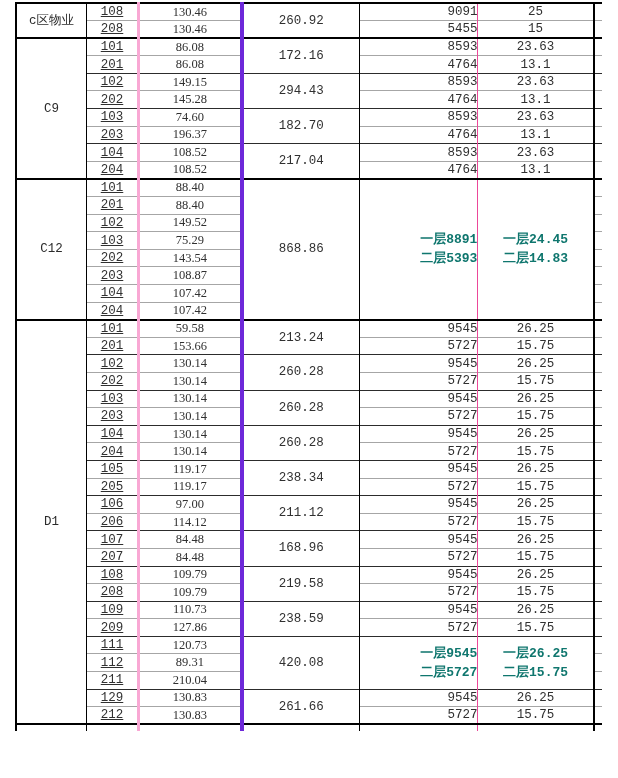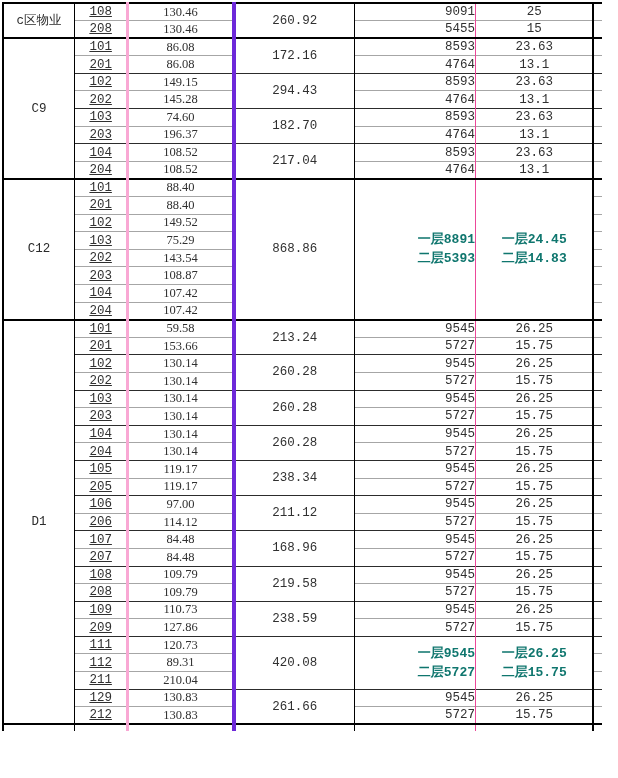--- a/index.html
+++ b/index.html
@@ -1,21 +1,21 @@
 <!DOCTYPE html>
 <html><head>
 <meta charset="utf-8">
 <style>
   * { margin: 0; padding: 0; box-sizing: border-box; }
   html, body { background: #ffffff; }
   body {
     width: 618px; height: 778px; overflow: hidden;
     font-family: "Liberation Mono", "DejaVu Sans Mono", monospace;
   }
-  .sheet { padding: 2px 16px 0 2px; }
+  .sheet { padding: 2px 16px 0 2px; margin-left: 13px; }
   table.grid {
     border-collapse: collapse;
     table-layout: fixed;
     border-top: 2px solid #000;
     border-left: 2px solid #000;
   }
   td {
     height: 17.6px;
     text-align: center;
     vertical-align: middle;

